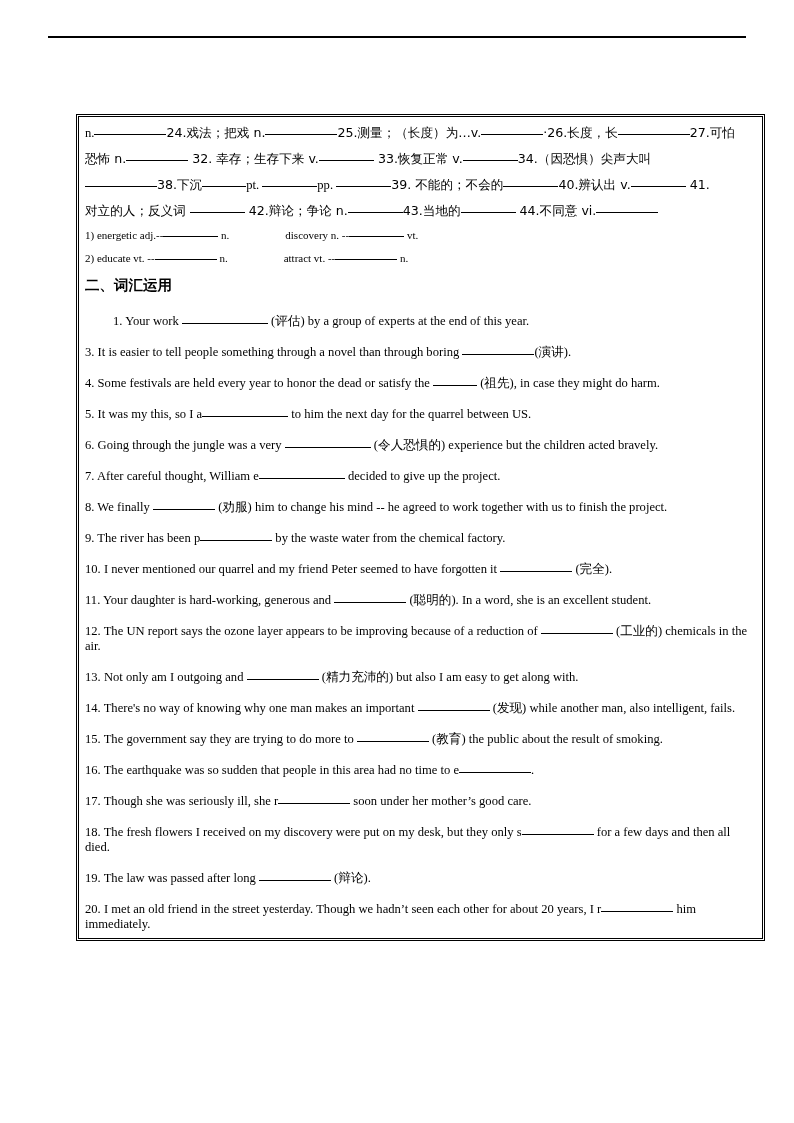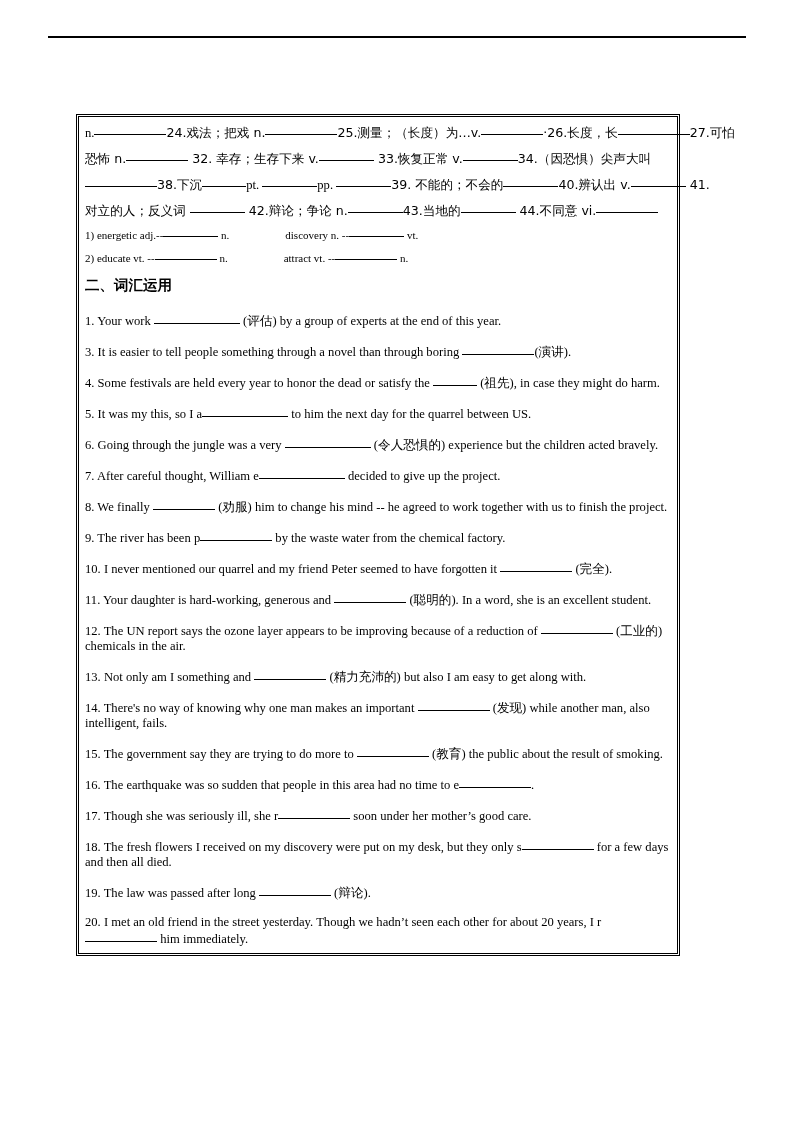--- a/index.html
+++ b/index.html
@@ -31,21 +31,21 @@
     width: 698px;
     height: 0;
     border-top: 2px solid #000;
   }
 
   
   .doc-table {
     position: absolute;
     left: 76px;
     top: 114px;
-    width: 604px;
+    width: 689px;
     border: 3px double #000;
     box-sizing: border-box;
     background: #fff;
     padding: 3px 5px 6px 6px;
   }
 
   .cell {
     font-size: 12.2px;
     line-height: 1.0;
   }
@@ -96,21 +96,21 @@
     margin-bottom: 16px;
   }
 
   
   .item {
     font-size: 12.6px;
     line-height: 15px;
     margin-top: 14px;
     text-align: left;
   }
-  .item:first-of-type { margin-top: 12px; }
+  .item:first-of-type { margin-top: 12px; margin-left: 28px; }
 
   .item .bl { vertical-align: 1px; }
 </style>
 </head>
 <body>
 
 <div class="page">
 
   <div class="header-rule"></div>
 
@@ -136,21 +136,21 @@
           <div class="item"><span>3.</span><span> It is easier to tell people something through a novel than through boring </span><span class="bl bl-xl"></span><span>(演讲).</span></div>
           <div class="item"><span>4.</span><span> Some festivals are held every year to honor the dead or satisfy the </span><span class="bl bl-s"></span><span> (祖先), in case they might do harm.</span></div>
           <div class="item"><span>5.</span><span> It was my this, so I a</span><span class="bl bl-xxl"></span><span> to him the next day for the quarrel between US.</span></div>
           <div class="item"><span>6.</span><span> Going through the jungle was a very </span><span class="bl bl-xxl"></span><span> (令人恐惧的) experience but the children acted bravely.</span></div>
           <div class="item"><span>7.</span><span> After careful thought, William e</span><span class="bl bl-xxl"></span><span> decided to give up the project.</span></div>
           <div class="item"><span>8.</span><span> We finally </span><span class="bl bl-l"></span><span> (劝服) him to change his mind -- he agreed to work together with us to finish the project.</span></div>
           <div class="item"><span>9.</span><span> The river has been p</span><span class="bl bl-xl"></span><span> by the waste water from the chemical factory.</span></div>
           <div class="item"><span>10.</span><span> I never mentioned our quarrel and my friend Peter seemed to have forgotten it </span><span class="bl bl-xl"></span><span> (完全).</span></div>
           <div class="item"><span>11.</span><span> Your daughter is hard-working, generous and </span><span class="bl bl-xl"></span><span> (聪明的). In a word, she is an excellent student.</span></div>
           <div class="item"><span>12.</span><span> The UN report says the ozone layer appears to be improving because of a reduction of </span><span class="bl bl-xl"></span><span> (工业的) chemicals in the air.</span></div>
-          <div class="item"><span>13.</span><span> Not only am I something and </span><span class="bl bl-xl"></span><span> (精力充沛的) but also I am easy to get along with.</span></div>
+          <div class="item"><span>13.</span><span> Not only am I outgoing and </span><span class="bl bl-xl"></span><span> (精力充沛的) but also I am easy to get along with.</span></div>
           <div class="item"><span>14.</span><span> There's no way of knowing why one man makes an important </span><span class="bl bl-xl"></span><span> (发现) while another man, also intelligent, fails.</span></div>
           <div class="item"><span>15.</span><span> The government say they are trying to do more to </span><span class="bl bl-xl"></span><span> (教育) the public about the result of smoking.</span></div>
           <div class="item"><span>16.</span><span> The earthquake was so sudden that people in this area had no time to e</span><span class="bl bl-xl"></span><span>.</span></div>
           <div class="item"><span>17.</span><span> Though she was seriously ill, she r</span><span class="bl bl-xl"></span><span> soon under her mother’s good care.</span></div>
           <div class="item"><span>18.</span><span> The fresh flowers I received on my discovery were put on my desk, but they only s</span><span class="bl bl-xl"></span><span> for a few days and then all died.</span></div>
           <div class="item"><span>19.</span><span> The law was passed after long </span><span class="bl bl-xl"></span><span> (辩论).</span></div>
           <div class="item"><span>20.</span><span> I met an old friend in the street yesterday. Though we hadn’t seen each other for about 20 years, I r</span><span class="bl bl-xl"></span><span> him immediately.</span></div>
         </div>
 
     </div>

